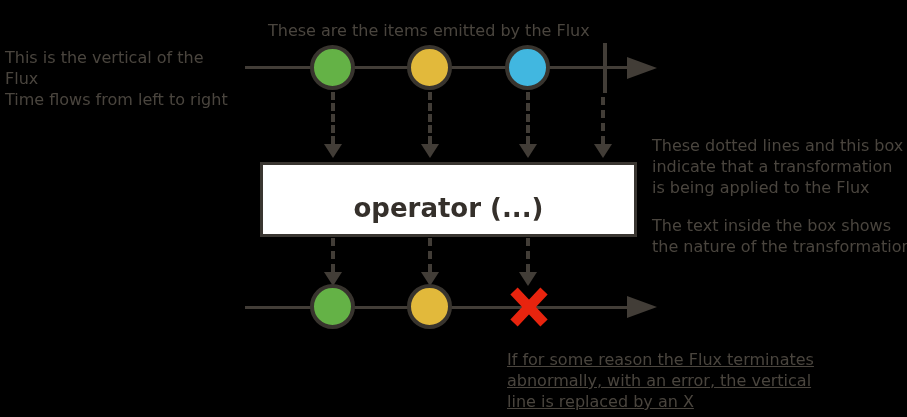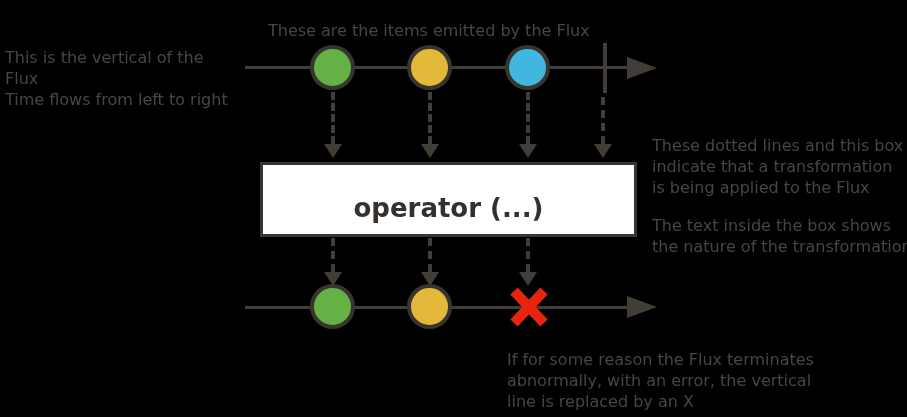--- a/index.html
+++ b/index.html
@@ -66,21 +66,21 @@
   </div>
 
   <div class="note" style="left:652px;top:215px;width:260px;">
     <div>The text inside the box shows</div>
     <div>the nature of the transformation</div>
   </div>
 
   <div class="note center" style="left:40px;top:288px;width:205px;">
   </div>
 
-  <div class="note" style="left:507px;top:349px;width:330px;">
+  <div class="note" style="left:507px;top:349px;width:330px;text-decoration:underline;">
     <div>If for some reason the Flux terminates</div>
     <div>abnormally, with an error, the vertical</div>
     <div>line is replaced by an X</div>
   </div>
 
   <div class="tline" style="left:245px;top:66px;width:384px;"></div>
   <div class="arrow-right" style="left:627px;top:57px;"></div>
   <div class="vline" style="left:603px;top:43px;height:50px;"></div>
 
   <div class="marble fill-green" style="left:310px;top:45px;"></div>

